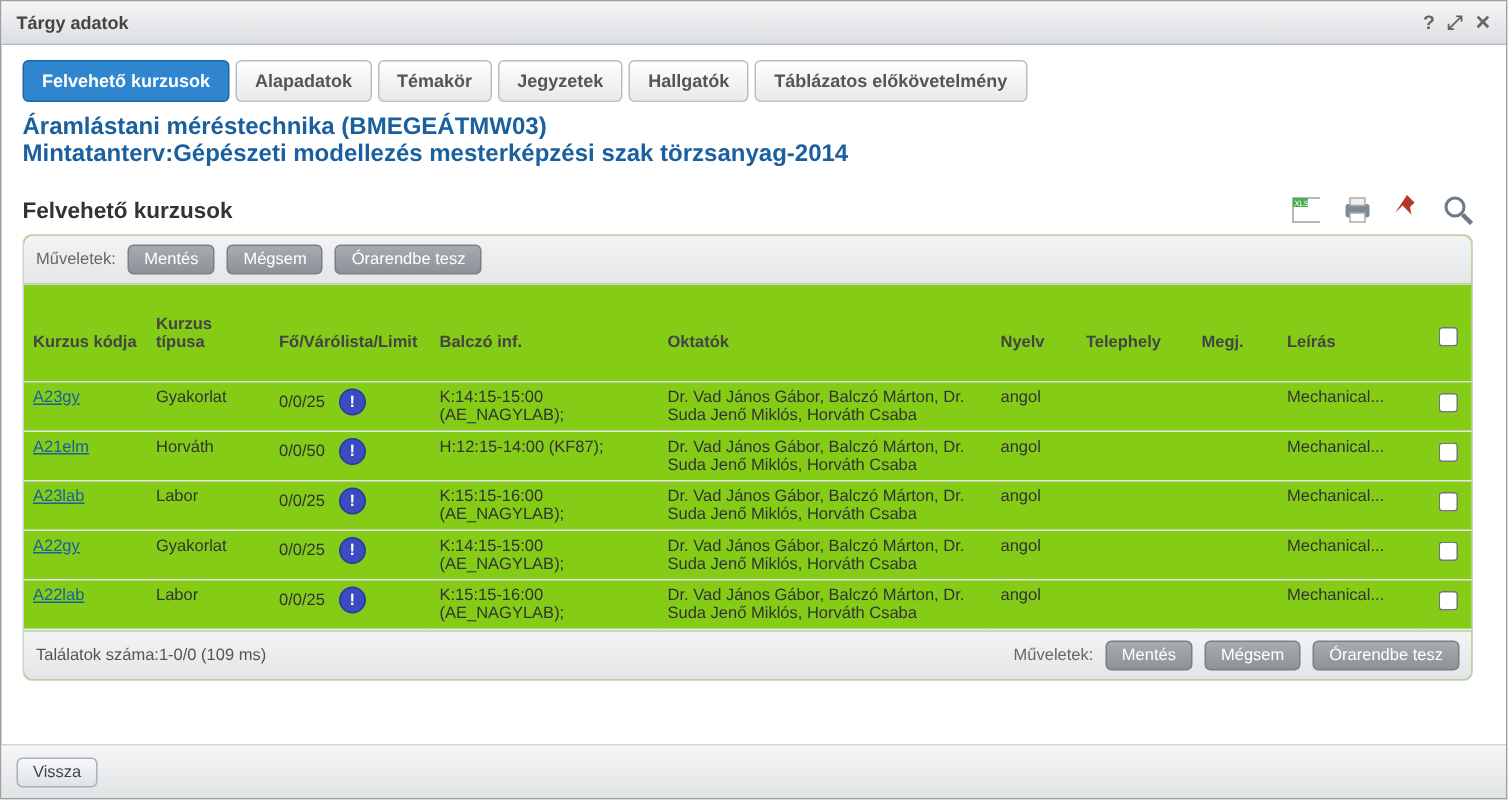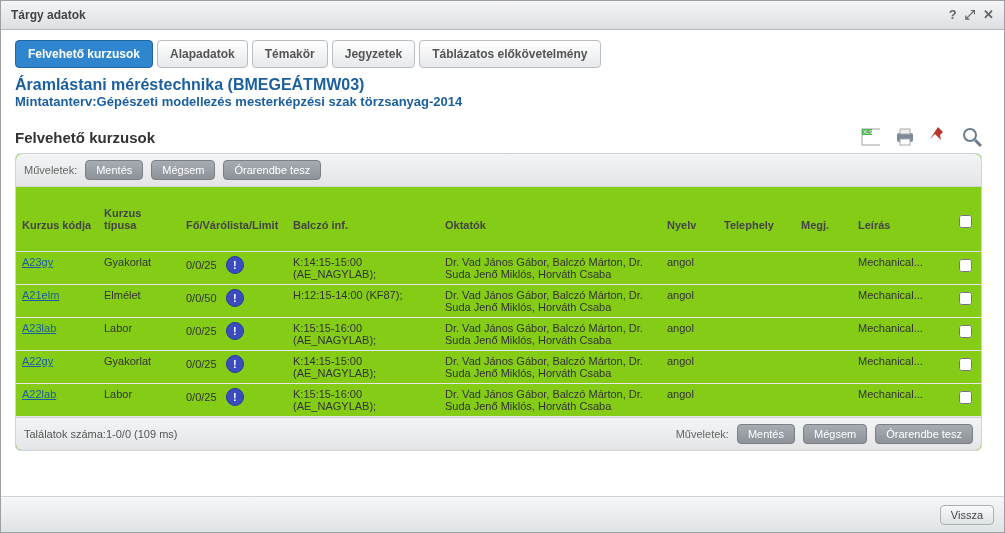--- a/index.html
+++ b/index.html
@@ -6,21 +6,21 @@
   .window{width:1005px;height:533px;box-sizing:border-box;border:1px solid #9aa0a6;position:relative;background:#fff;}
   .titlebar{height:28px;line-height:28px;padding:0 10px;background:linear-gradient(#f5f5f6,#dcdfe2);border-bottom:1px solid #b5b9bd;font-weight:bold;font-size:12px;color:#444;display:flex;align-items:center;}
   .titlebar .spacer{flex:1;}
   .titlebar .win-btn{margin-left:8px;color:#666;font-size:13px;cursor:pointer;}
   .content{position:absolute;top:29px;bottom:36px;left:0;right:10px;overflow-y:scroll;padding:6px 6px 6px 8px;}
   .tabs{display:flex;gap:4px;margin:4px 0 8px 6px;}
   .tab{padding:6px 12px;border:1px solid #b8bec4;border-radius:4px;background:linear-gradient(#ffffff,#e6e8ea);font-size:12px;font-weight:bold;color:#555;cursor:pointer;}
   .tab.active{background:#2f86cf;border-color:#1f67a3;color:#fff;}
   .links{margin:0 0 2px 6px;}
   .links a{color:#1a5f9e;font-weight:bold;text-decoration:none;font-size:16px;}
-  .links .line2{color:#1a5f9e;font-weight:bold;font-size:13px;}
+  .links .line2{color:#1a5f9e;font-weight:bold;font-size:16px;}
   .section-row{display:flex;align-items:center;margin:18px 6px 6px 6px;}
   .section-title{font-size:15px;font-weight:bold;color:#333;flex:1;}
   .toolbar-icons{display:flex;gap:14px;align-items:center;}
   .tbicon{width:20px;height:20px;display:inline-flex;align-items:center;justify-content:center;}
   .panel{border:1px solid #cfd4d8;border-radius:6px;margin:4px 6px 10px 6px;background:#84cc16;}
   .panel-head{background:linear-gradient(#f3f4f5,#e3e5e7);border-top-left-radius:6px;border-top-right-radius:6px;padding:6px 8px;display:flex;align-items:center;gap:8px;border-bottom:1px solid #d0d4d7;}
   .lbl{color:#666;}
   .btn{padding:3px 10px;border:1px solid #7a7f84;border-radius:4px;background:linear-gradient(#a6acb2,#8c9298);color:#fff;font-size:11px;cursor:pointer;}
   table.grid{width:100%;border-collapse:collapse;}
   table.grid th{text-align:left;font-weight:bold;font-size:11px;color:#444;padding:20px 6px;border-bottom:1px solid #dcdfe2;vertical-align:bottom;}
@@ -30,21 +30,21 @@
   .panel-foot{background:linear-gradient(#f3f4f5,#e3e5e7);border-bottom-left-radius:6px;border-bottom-right-radius:6px;padding:6px 8px;display:flex;align-items:center;gap:8px;border-top:1px solid #d0d4d7;font-size:11px;color:#555;}
   .panel-foot .grow{flex:1;}
   .hint-row{display:flex;align-items:center;gap:14px;margin:6px 6px 10px 6px;}
   .smiley{width:36px;height:36px;border-radius:50%;background:radial-gradient(circle at 30% 30%,#ffe680,#f6b100);border:1px solid #d58e00;position:relative;}
   .smiley::before,.smiley::after{content:"";position:absolute;width:5px;height:5px;background:#4a2b00;border-radius:50%;top:12px;}
   .smiley::before{left:10px;} .smiley::after{right:10px;}
   .smiley .mouth{position:absolute;width:18px;height:9px;border:2px solid #4a2b00;border-top:none;border-left:none;border-right:none;border-radius:0 0 18px 18px;bottom:8px;left:8px;}
   .hint-balloon{border:1px solid #e3b44a;background:#fff6d7;color:#6b6a30;border-radius:6px;padding:8px 12px;font-weight:bold;max-width:520px;text-align:justify;position:relative;}
   .hint-balloon::before{content:"";position:absolute;left:-10px;top:14px;border:6px solid transparent;border-right-color:#e3b44a;}
   .hint-balloon::after{content:"";position:absolute;left:-8px;top:15px;border:5px solid transparent;border-right-color:#fff6d7;}
-  .footer{position:absolute;left:0;right:0;bottom:0;height:35px;background:linear-gradient(#f5f6f7,#e0e3e5);border-top:1px solid #cfd4d8;display:flex;align-items:center;padding:0 10px;justify-content:flex-end;}
+  .footer{position:absolute;left:0;right:0;bottom:0;height:35px;background:linear-gradient(#f5f6f7,#e0e3e5);border-top:1px solid #cfd4d8;display:flex;align-items:center;padding:0 10px;}
   .chk{width:13px;height:13px;}
   .th-right{text-align:right;}
 </style>
 </head>
 <body>
 
 <div class="window">
   <div class="titlebar">
     <span>Tárgy adatok</span>
     <span class="spacer"></span>
@@ -52,20 +52,21 @@
     <span class="win-btn">⤢</span>
     <span class="win-btn">✕</span>
   </div>
 
   <div class="content">
     <div class="tabs" id="tabs">
         <div class="tab active">Felvehető kurzusok</div>
         <div class="tab">Alapadatok</div>
         <div class="tab">Témakör</div>
         <div class="tab">Jegyzetek</div>
+        <div class="tab">Hallgatók</div>
         <div class="tab">Táblázatos előkövetelmény</div>
       </div>
 
     <div class="links">
       <a href="#">Áramlástani méréstechnika (BMEGEÁTMW03)</a><br>
       <span class="line2">Mintatanterv:Gépészeti modellezés mesterképzési szak törzsanyag-2014</span>
     </div>
 
     <div class="section-row">
       <div class="section-title">Felvehető kurzusok</div>
@@ -129,21 +130,21 @@
               <td>K:14:15-15:00 (AE_NAGYLAB);</td>
               <td>Dr. Vad János Gábor, Balczó Márton, Dr. Suda Jenő Miklós, Horváth Csaba</td>
               <td>angol</td>
               <td></td>
               <td></td>
               <td>Mechanical...</td>
               <td><input type="checkbox" class="chk" style=""></td>
             </tr>
             <tr>
               <td><a href="#">A21elm</a></td>
-              <td>Elmélet</td>
+              <td>Horváth</td>
               <td>0/0/50 &nbsp; <span class="warn-icon">!</span></td>
               <td>H:12:15-14:00 (KF87);</td>
               <td>Dr. Vad János Gábor, Balczó Márton, Dr. Suda Jenő Miklós, Horváth Csaba</td>
               <td>angol</td>
               <td></td>
               <td></td>
               <td>Mechanical...</td>
               <td><input type="checkbox" class="chk" style=""></td>
             </tr>
             <tr>

